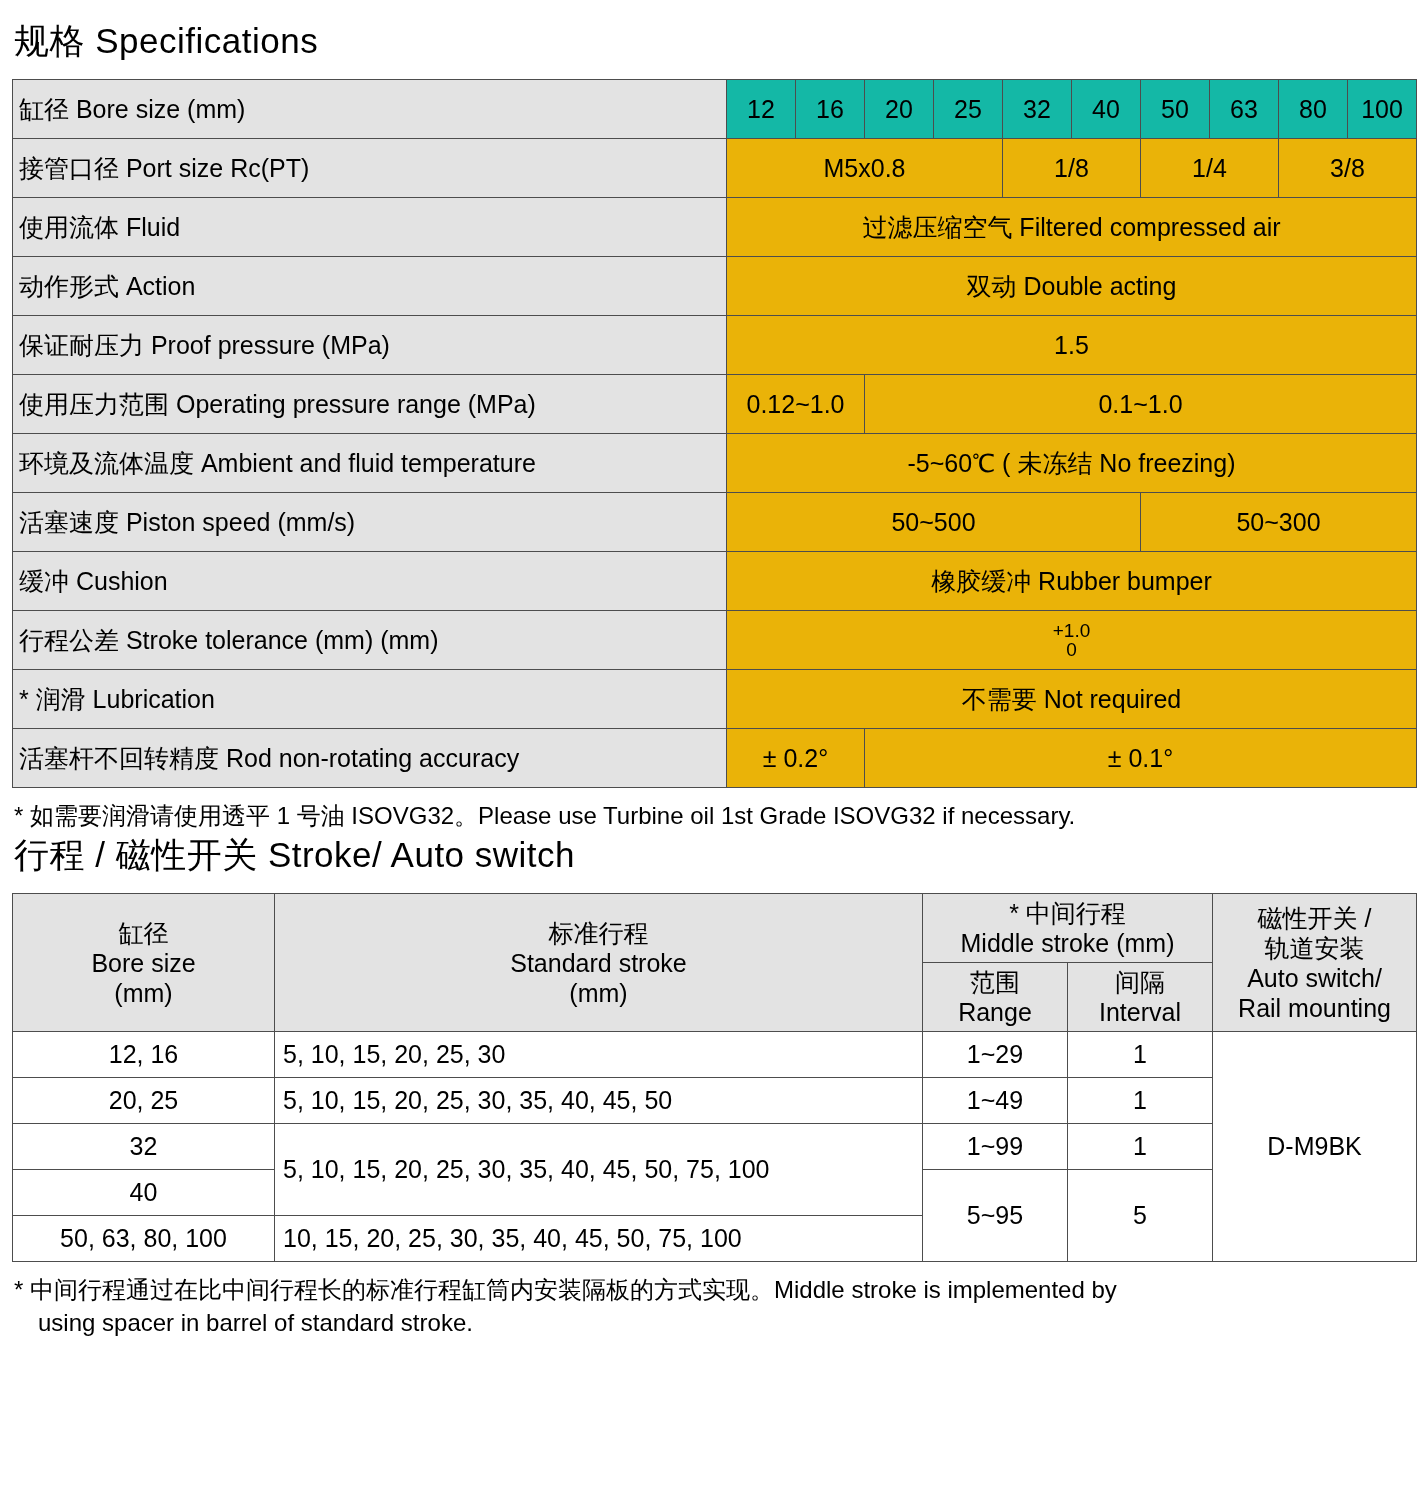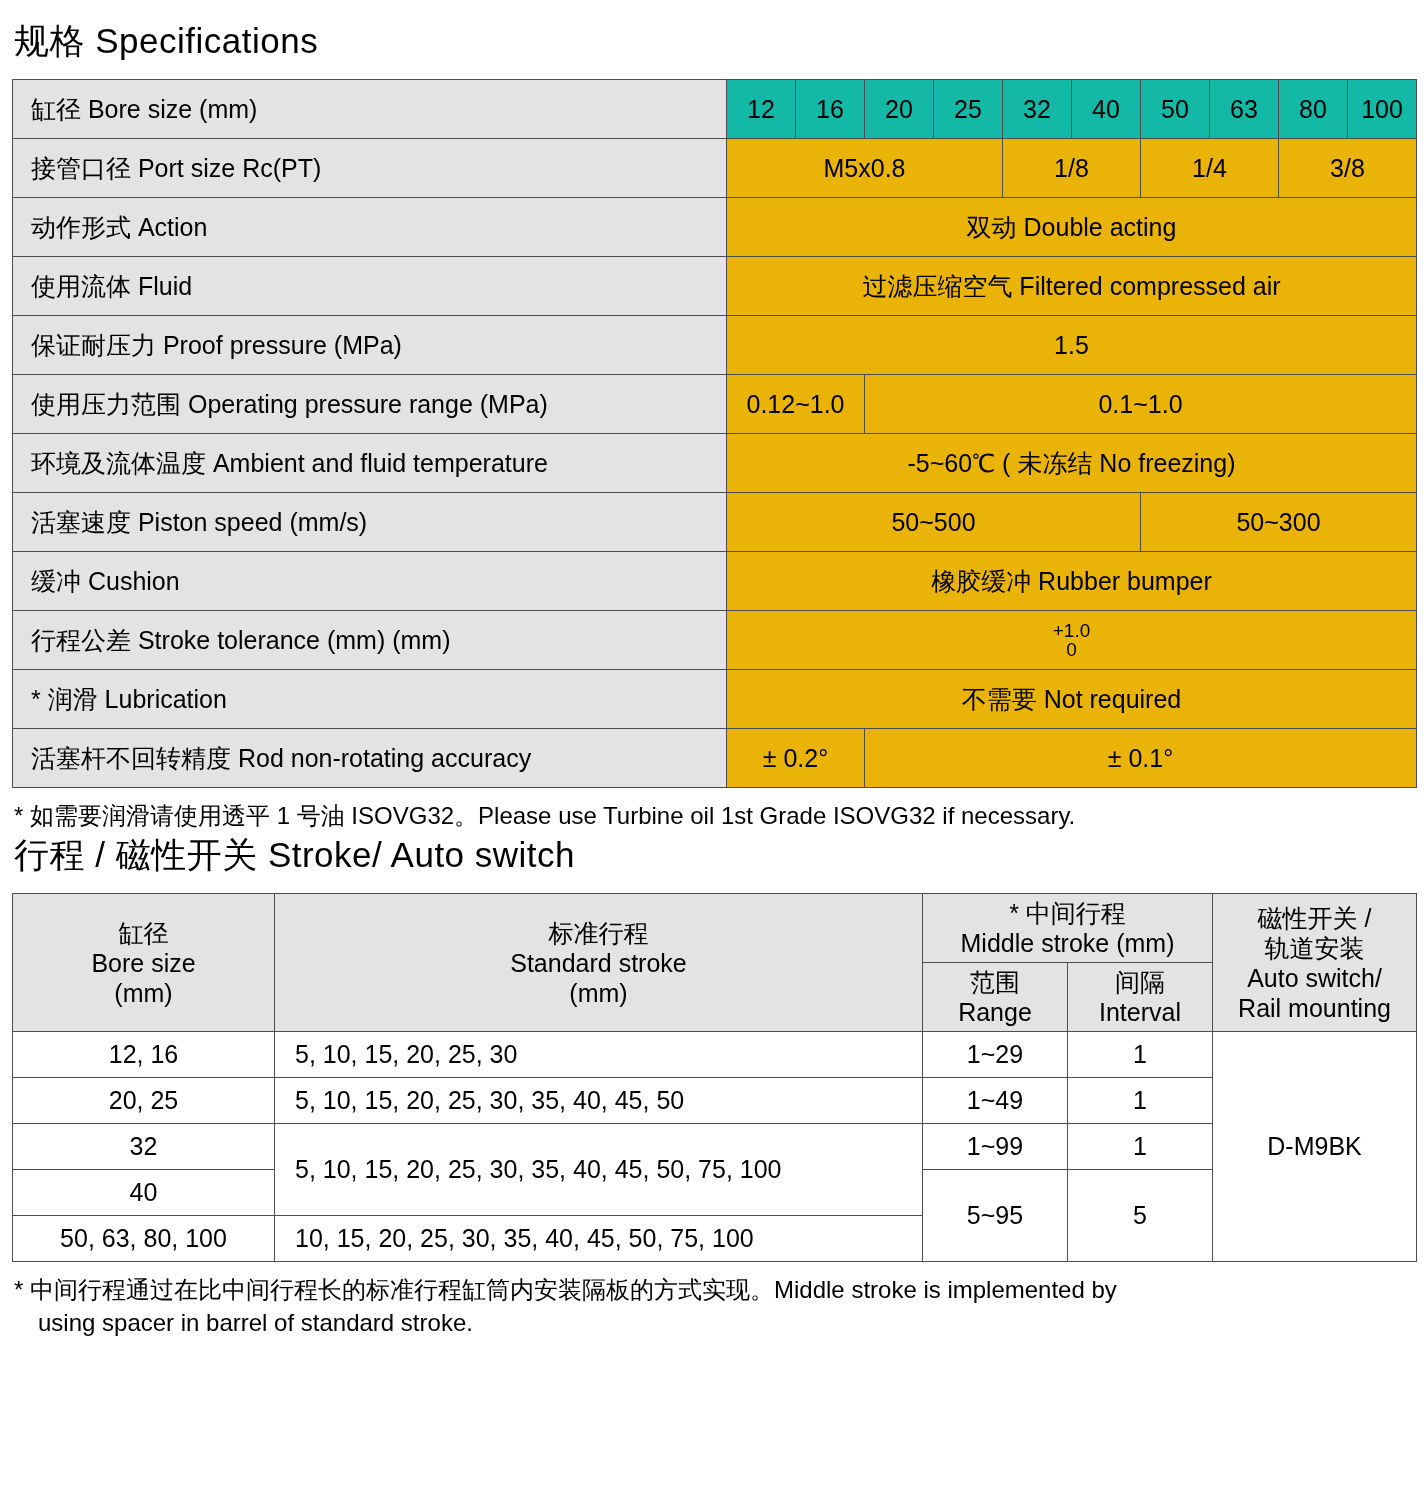--- a/index.html
+++ b/index.html
@@ -35,21 +35,21 @@
   table.spec td {
     border: 1px solid #4d4d4d;
     font-size: 25px;
     height: 58px;
     padding: 0 10px;
     vertical-align: middle;
   }
   table.spec td.label {
     background: #e3e3e3;
     text-align: left;
-    padding-left: 18px;
+    padding-left: 6px;
   }
   table.spec td.head {
     background: #14b8a6;
     text-align: center;
   }
   table.spec td.val {
     background: #eab308;
     text-align: center;
   }
   .tol {
@@ -69,21 +69,21 @@
     padding: 4px 8px;
     vertical-align: middle;
     text-align: center;
   }
   table.stroke td.hd {
     background: #e3e3e3;
     line-height: 1.2;
   }
   table.stroke td.left {
     text-align: left;
-    padding-left: 20px;
+    padding-left: 8px;
   }
   .h-cn { display: block; }
   .h-en { display: block; }
   .rowh { height: 46px; }
 </style>
 </head>
 <body>
 
 <div class="page">
 
@@ -120,27 +120,27 @@
 
       <tr>
         <td class="label">接管口径 Port size Rc(PT)</td>
         <td class="val" colspan="4">M5x0.8</td>
         <td class="val" colspan="2">1/8</td>
         <td class="val" colspan="2">1/4</td>
         <td class="val" colspan="2">3/8</td>
       </tr>
 
       <tr>
+        <td class="label">使用流体 Fluid</td>
+        <td class="val" colspan="10">过滤压缩空气 Filtered compressed air</td>
+      </tr>
+
+      <tr>
         <td class="label">动作形式 Action</td>
         <td class="val" colspan="10">双动 Double acting</td>
-      </tr>
-
-      <tr>
-        <td class="label">使用流体 Fluid</td>
-        <td class="val" colspan="10">过滤压缩空气 Filtered compressed air</td>
       </tr>
 
       <tr>
         <td class="label">保证耐压力 Proof pressure (MPa)</td>
         <td class="val" colspan="10">1.5</td>
       </tr>
 
       <tr>
         <td class="label">使用压力范围 Operating pressure range (MPa)</td>
         <td class="val" colspan="2">0.12~1.0</td>

